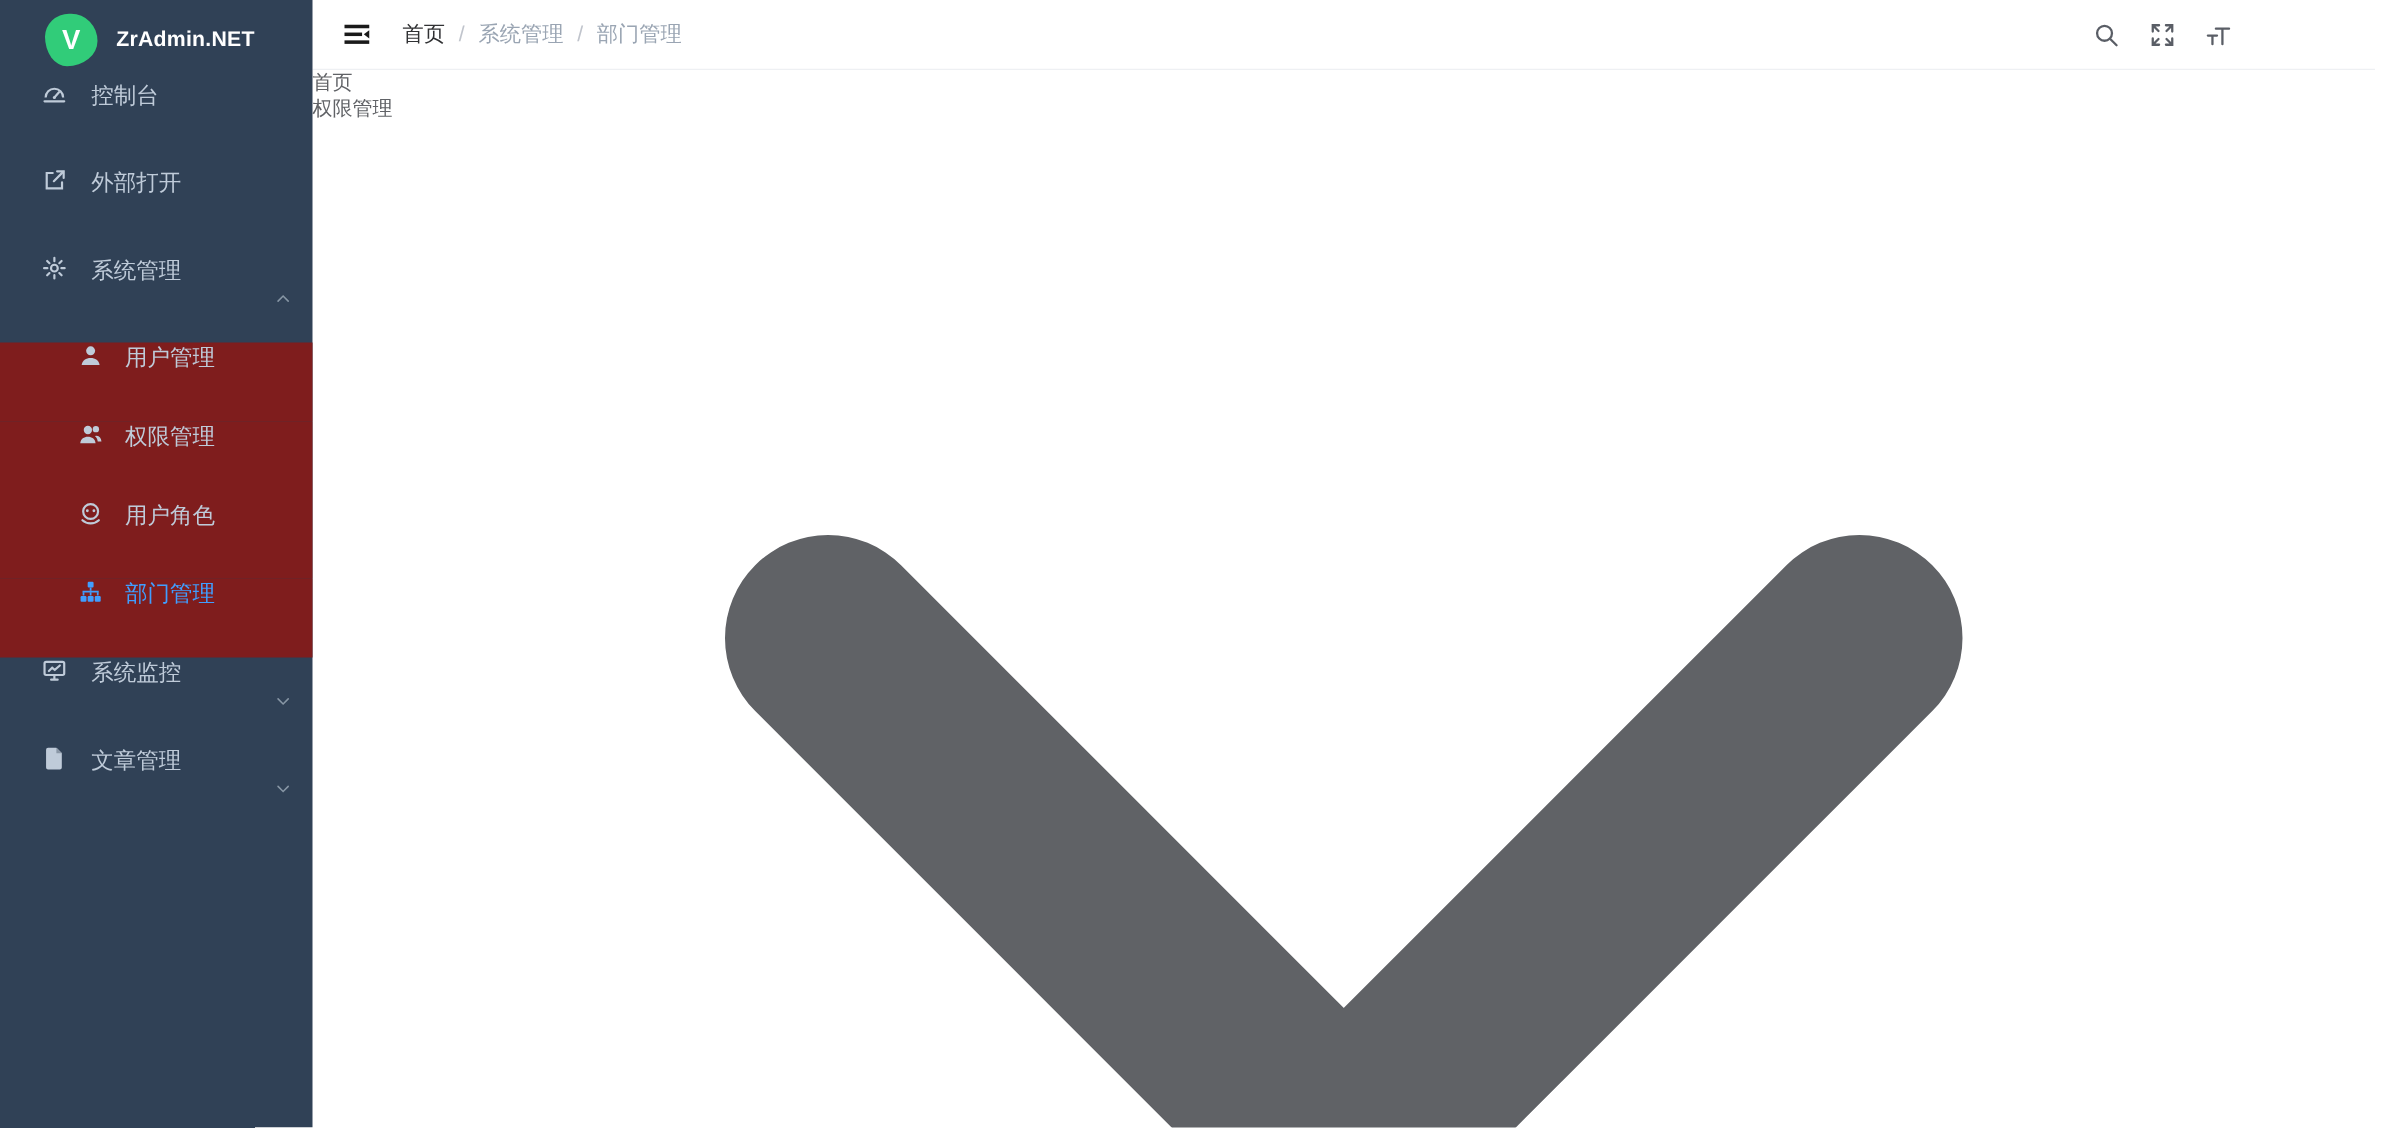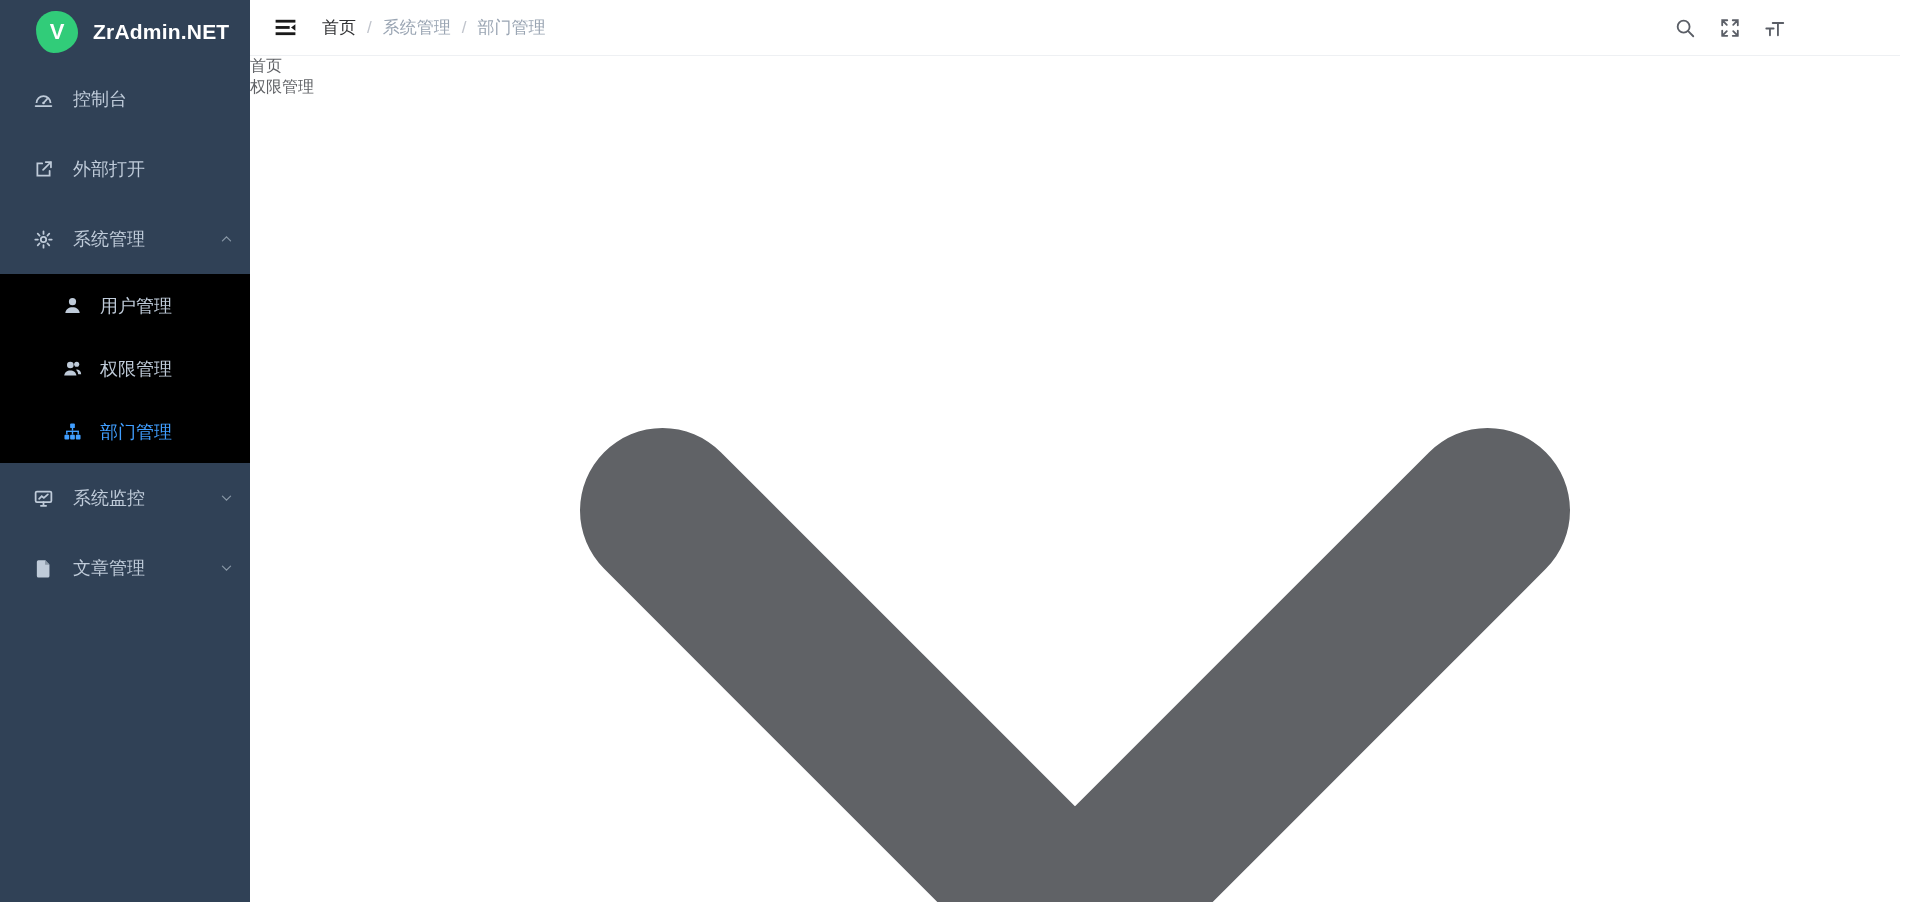--- a/index.html
+++ b/index.html
@@ -7,24 +7,24 @@
   body{width:1920px;height:902px;overflow:hidden;position:relative;background:#fff;
        font-family:"Liberation Sans","DejaVu Sans",sans-serif;color:#606266}
   svg{display:block}
   .icn{display:inline-flex;align-items:center;justify-content:center}
 
   
   .sidebar{position:absolute;left:0;top:0;bottom:0;width:250px;background:#304156;z-index:5}
   .logo-row{height:64px;display:flex;align-items:center;padding-left:36px;gap:15px}
   .logo-mark{width:42px;height:42px;background:#31cc79;border-radius:46% 50% 58% 42%/44% 52% 48% 56%;
              display:flex;align-items:center;justify-content:center;color:#fff;font-weight:700;font-size:22px}
-  .logo-text{color:#fff;font-size:21px;font-weight:700;letter-spacing:.2px}
-  .side-item{position:relative;display:flex;align-items:center;color:#bfcbd9;cursor:pointer;font-size:18px}
+  .logo-text{color:#fff;font-size:17px;font-weight:700;letter-spacing:.2px}
+  .side-item{position:relative;display:flex;align-items:flex-start;color:#bfcbd9;cursor:pointer;font-size:18px}
   .side-item.top{height:70px;padding-left:33px;gap:19px}
-  .side-item.sub{height:63px;padding-left:62px;gap:17px;background:#000000}
+  .side-item.sub{height:63px;padding-left:62px;gap:17px;background:#7f1d1d}
   .side-item .icn svg{width:21px;height:21px}
   .side-item .chev{position:absolute;right:16px;top:50%;transform:translateY(-50%);color:#8796a5}
   .side-item .chev svg{width:15px;height:15px}
   .side-item.active{color:#409EFF}
 
   
   .main{position:absolute;left:250px;top:0;right:20px;bottom:0;background:#fff}
   .header{height:56px;display:flex;align-items:center;padding:0 24px 0 23px;border-bottom:1px solid #eef0f3}
   .hamburger{color:#1a1a1a;cursor:pointer}
   .hamburger svg{width:25px;height:25px}
@@ -124,20 +124,30 @@
         <span class="icn">
           <svg viewBox="0 0 24 24" fill="currentColor">
             <circle cx="9.5" cy="8" r="3.8"></circle>
             <path d="M2.5 20c.4-3.8 3.4-5.8 7-5.8s6.6 2 7 5.8z"></path>
             <circle cx="16.8" cy="7.2" r="2.9"></circle>
             <path d="M17.5 13.2c2.6.4 4.2 2.2 4.4 5.3h-3.4c-.3-2.2-1.2-3.9-2.7-5z"></path>
           </svg>
         </span>
         <span>权限管理</span>
       </div>
+      <div class="side-item sub">
+        <span class="icn">
+          <svg viewBox="0 0 24 24" fill="none" stroke="currentColor" stroke-width="2">
+            <circle cx="12" cy="10.5" r="6.8"></circle>
+            <path d="M9 9.8h.01M15 9.8h.01" stroke-width="2.6" stroke-linecap="round"></path>
+            <path d="M4.5 18.5c2 1.9 4.6 2.9 7.5 2.9s5.5-1 7.5-2.9" stroke-linecap="round"></path>
+          </svg>
+        </span>
+        <span>用户角色</span>
+      </div>
       <div class="side-item sub active">
         <span class="icn">
           <svg viewBox="0 0 24 24" fill="currentColor">
             <rect x="9.3" y="2.8" width="5.4" height="5.2" rx="1"></rect>
             <path d="M11.2 8h1.6v3H11.2z"></path>
             <path d="M4.6 11h14.8v1.6H4.6z"></path>
             <path d="M4.7 12.4h1.6v3H4.7zM11.2 12.4h1.6v3h-1.6zM17.7 12.4h1.6v3h-1.6z"></path>
             <rect x="2.8" y="15.8" width="5.4" height="5.2" rx="1"></rect>
             <rect x="9.3" y="15.8" width="5.4" height="5.2" rx="1"></rect>
             <rect x="15.8" y="15.8" width="5.4" height="5.2" rx="1"></rect>

